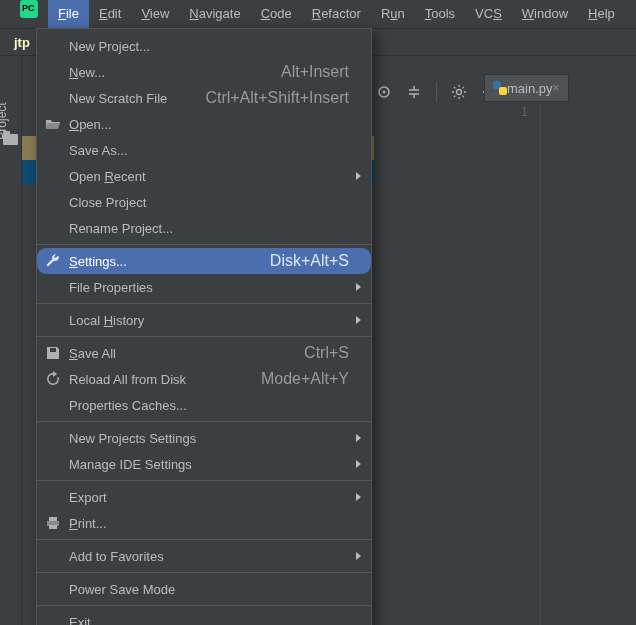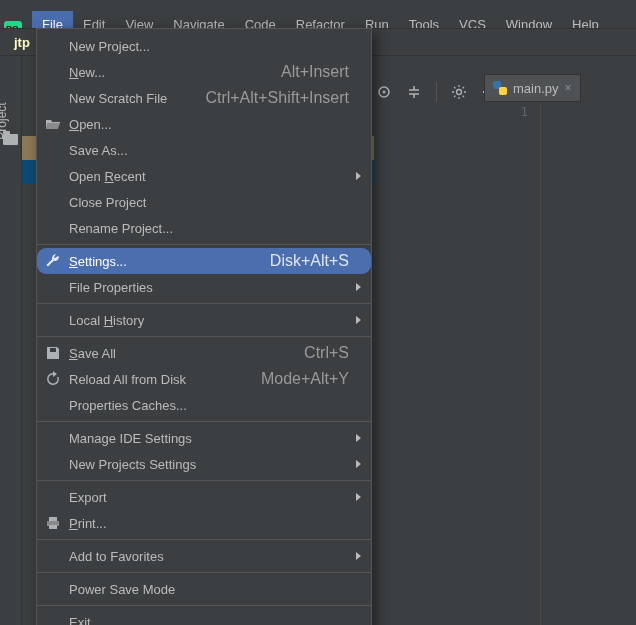--- a/index.html
+++ b/index.html
@@ -7,25 +7,24 @@
   body {
     background: #3c3f41;
     font-family: "Segoe UI", Arial, sans-serif;
     font-size: 13px;
     color: #bbbbbb;
     position: relative;
   }
   
   .menubar {
     display: flex;
-    align-items: flex-end;
+    align-items: flex-start;
     height: 28px;
     background: #3c3f41;
-    padding-left: 4px;
-    margin-top: 11px;
+    padding-left: 20px;
   }
   .app-icon {
     width: 18px; height: 18px;
     background: #21d789;
     border-radius: 3px;
     margin-right: 10px;
     position: relative;
   }
   .app-icon::after{
     content: "PC";
@@ -100,21 +99,20 @@
 
   
   .editor-tab {
     position: absolute;
     top: 74px; left: 484px;
     height: 28px;
     background: #4e5254;
     border: 1px solid #323232;
     display: flex; align-items: center;
     padding: 0 8px;
-    gap: 6px;
   }
   .py-icon {
     width: 14px; height: 14px;
     position: relative;
   }
   .py-icon::before{
     content:""; position:absolute; width:8px;height:8px;background:#3572A5;border-radius:2px;top:0;left:0;
   }
   .py-icon::after{
     content:""; position:absolute; width:8px;height:8px;background:#FFD43B;border-radius:2px;bottom:0;right:0;
@@ -322,25 +320,25 @@
           <path d="M8 2a6 6 0 1 0 5.7 4h-1.6A4.5 4.5 0 1 1 8 3.5V6l4-3-4-3v2z" fill="#aeb1b3"></path>
         </svg></span>
       <span class="dd-label">Reload All from Disk</span>
       <span class="dd-short">Mode+Alt+Y</span>
     </div>
     <div class="dd-row">
       <span class="dd-label">Properties Caches...</span>
     </div>
     <div class="dd-sep"></div>
     <div class="dd-row">
+      <span class="dd-label">New Projects Settings</span>
+      <span class="dd-arrow"></span>
+    </div>
+    <div class="dd-row">
       <span class="dd-label">Manage IDE Settings</span>
-      <span class="dd-arrow"></span>
-    </div>
-    <div class="dd-row">
-      <span class="dd-label">New Projects Settings</span>
       <span class="dd-arrow"></span>
     </div>
     <div class="dd-sep"></div>
     <div class="dd-row">
       <span class="dd-label">Export</span>
       <span class="dd-arrow"></span>
     </div>
     <div class="dd-row">
       <span class="dd-icon"><svg viewBox="0 0 16 16">
           <rect x="4" y="2" width="8" height="4" fill="#aeb1b3"></rect>

